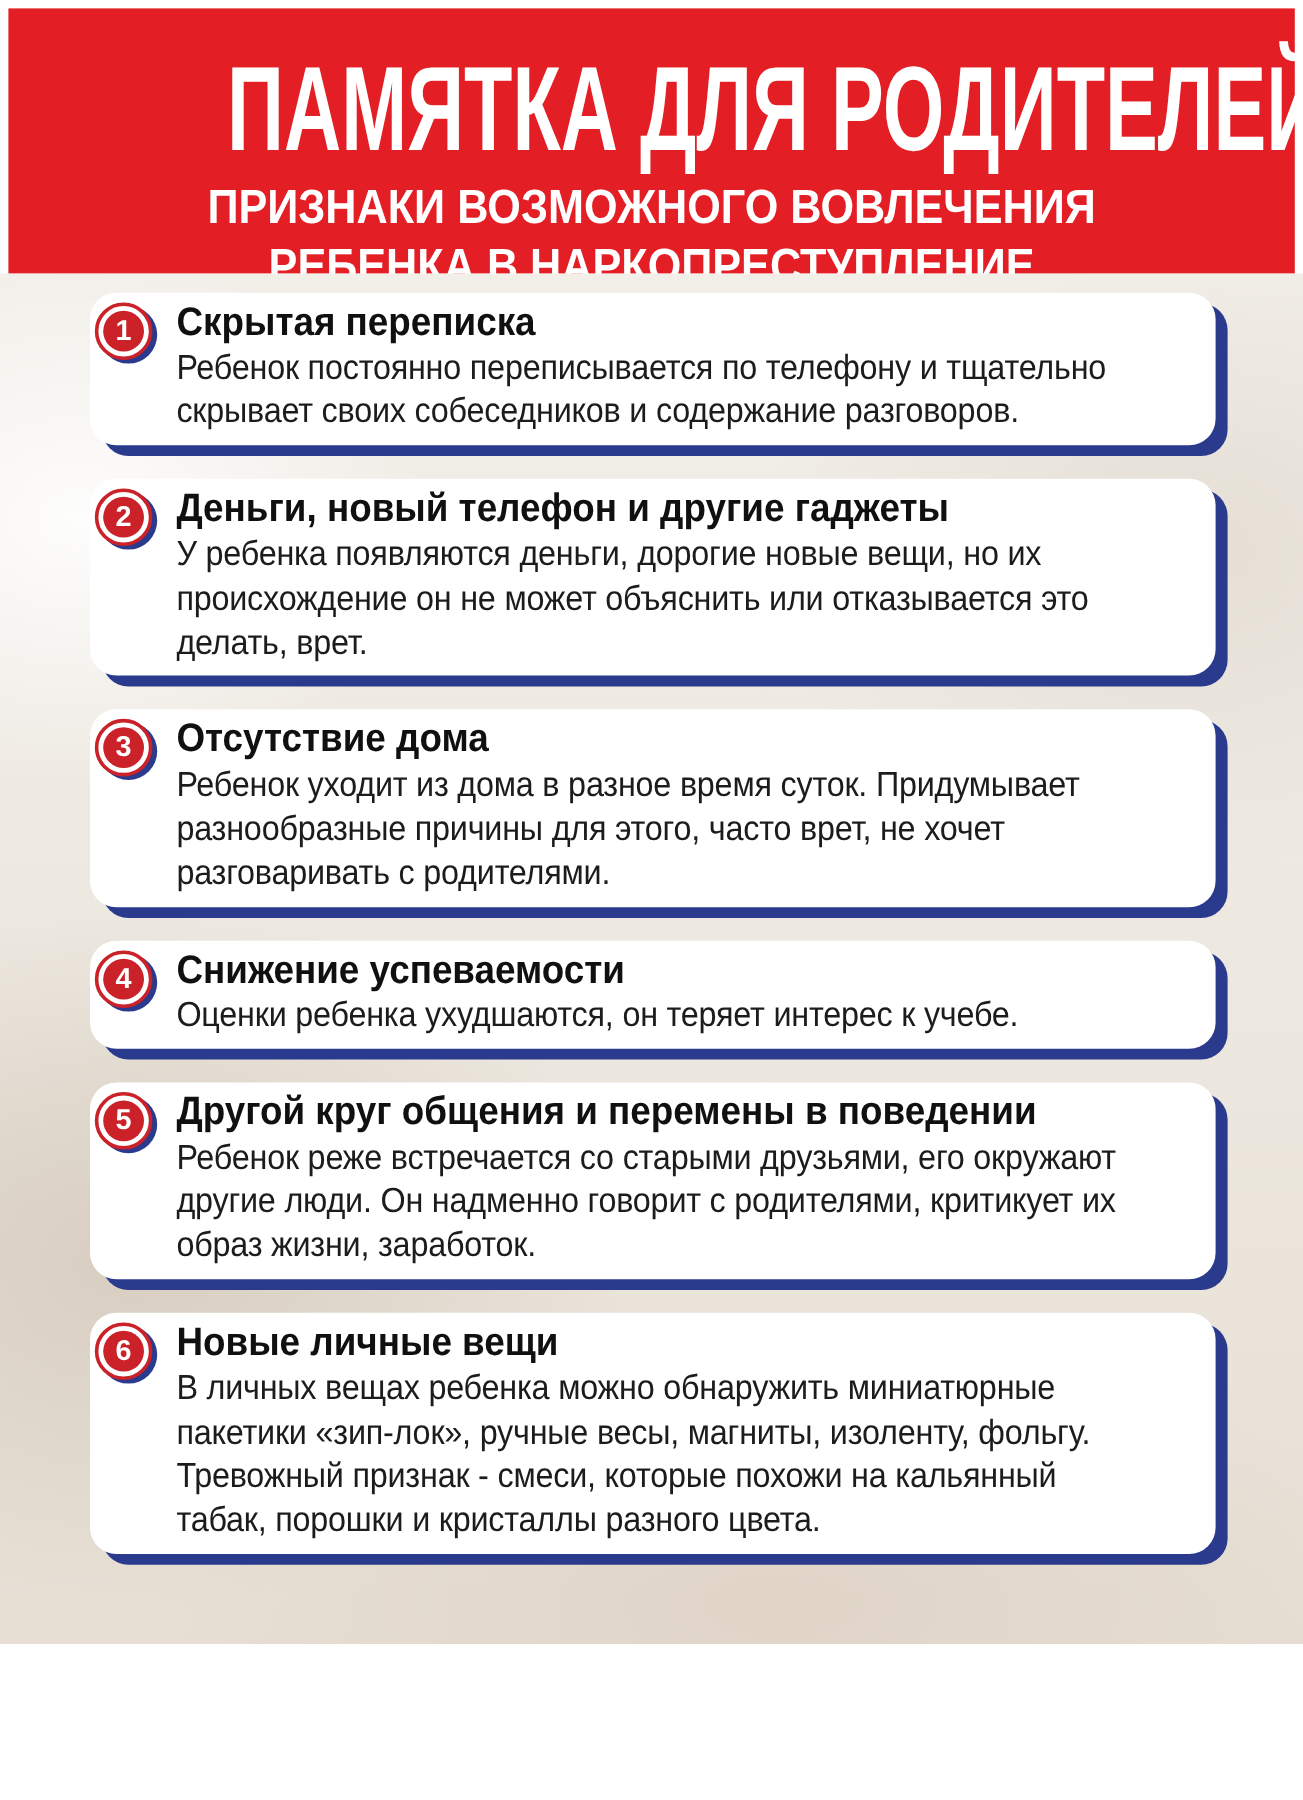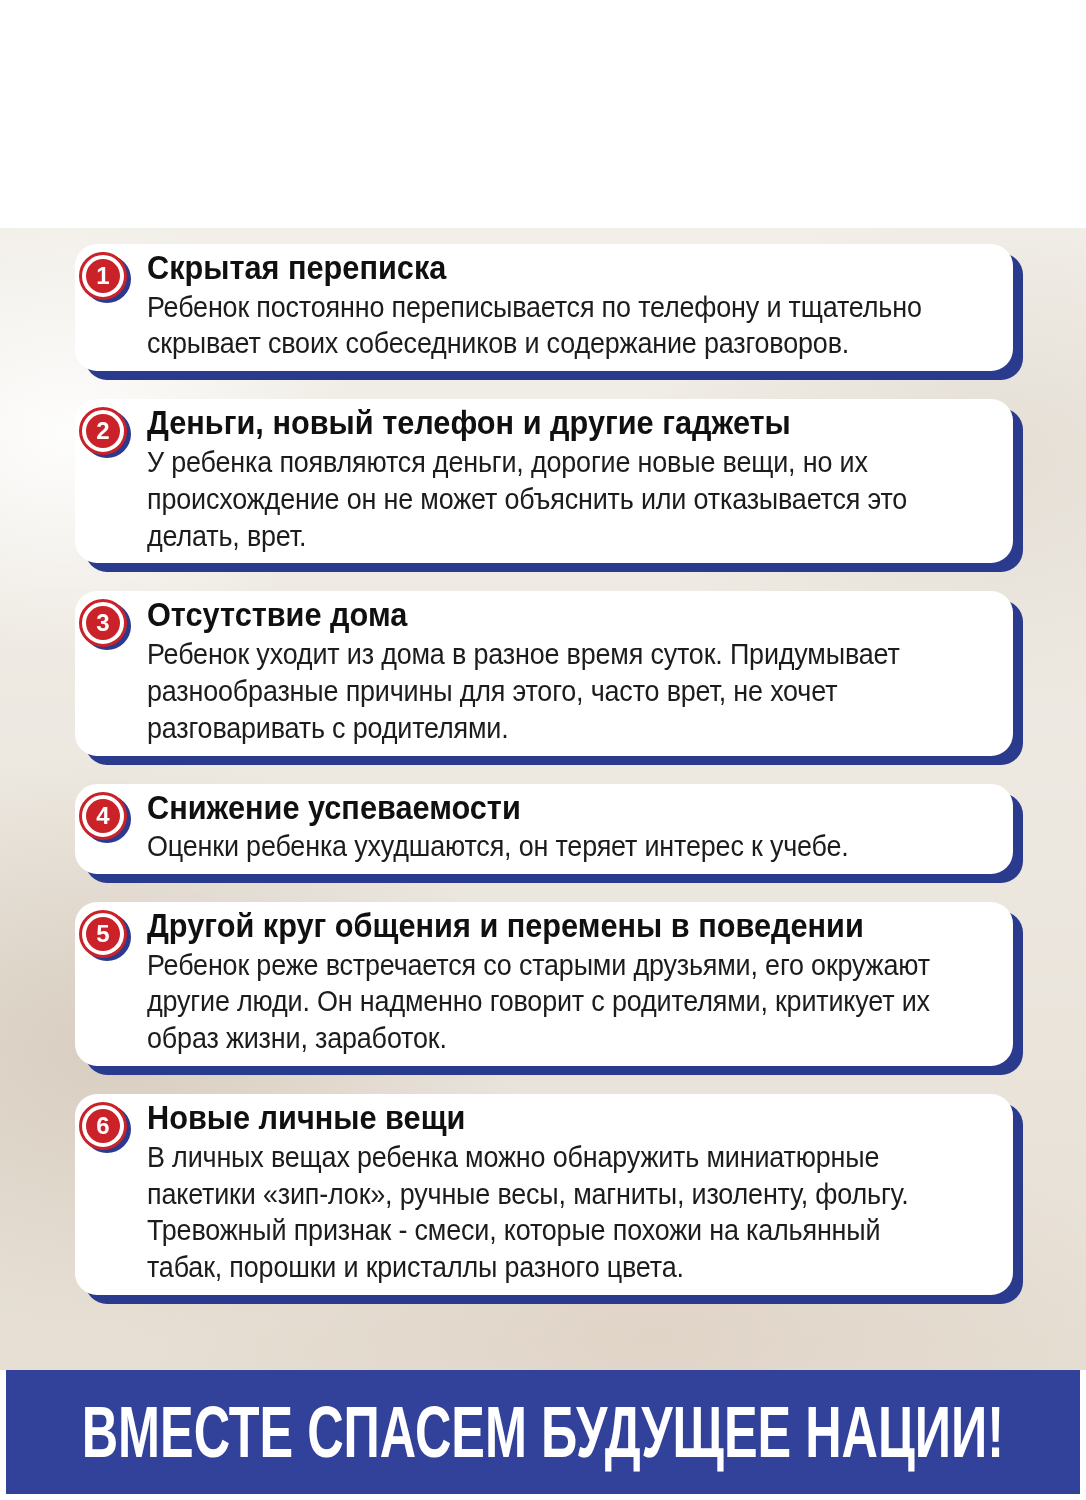--- a/index.html
+++ b/index.html
@@ -104,20 +104,25 @@
     font-size:72px;font-weight:bold;color:#ffffff;
     transform:scaleX(0.70);transform-origin:50% 50%;
     white-space:nowrap;
   }
 </style>
 </head>
 <body>
 
 <div class="poster">
 
+  <div class="header-band">
+    <div class="poster-title">ПАМЯТКА ДЛЯ РОДИТЕЛЕЙ</div>
+    <div class="poster-subtitle">ПРИЗНАКИ ВОЗМОЖНОГО ВОВЛЕЧЕНИЯ
+РЕБЕНКА В НАРКОПРЕСТУПЛЕНИЕ</div>
+  </div>
 
   <div class="photo-background">
 
 
     <div class="cards">
 
       <div class="card">
         <div class="number-badge">
           <div class="badge-inner">1</div>
         </div>
@@ -171,17 +176,14 @@
         <div class="card-title">Новые личные вещи</div>
         <div class="card-body">В личных вещах ребенка можно обнаружить миниатюрные
 пакетики «зип-лок», ручные весы, магниты, изоленту, фольгу.
 Тревожный признак - смеси, которые похожи на кальянный
 табак, порошки и кристаллы разного цвета.</div>
       </div>
 
     </div>
   </div>
 
-  <div class="footer-band">
-    <div class="footer-text">ВМЕСТЕ СПАСЕМ БУДУЩЕЕ НАЦИИ!</div>
-  </div>
 
 </div>
 
 </body></html>

